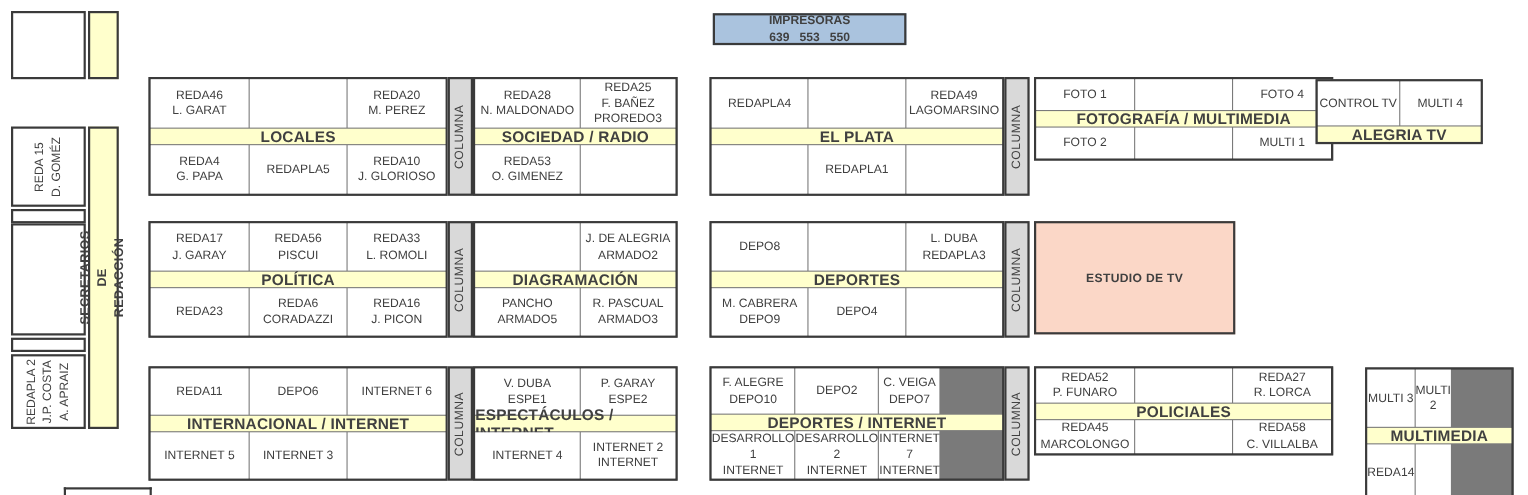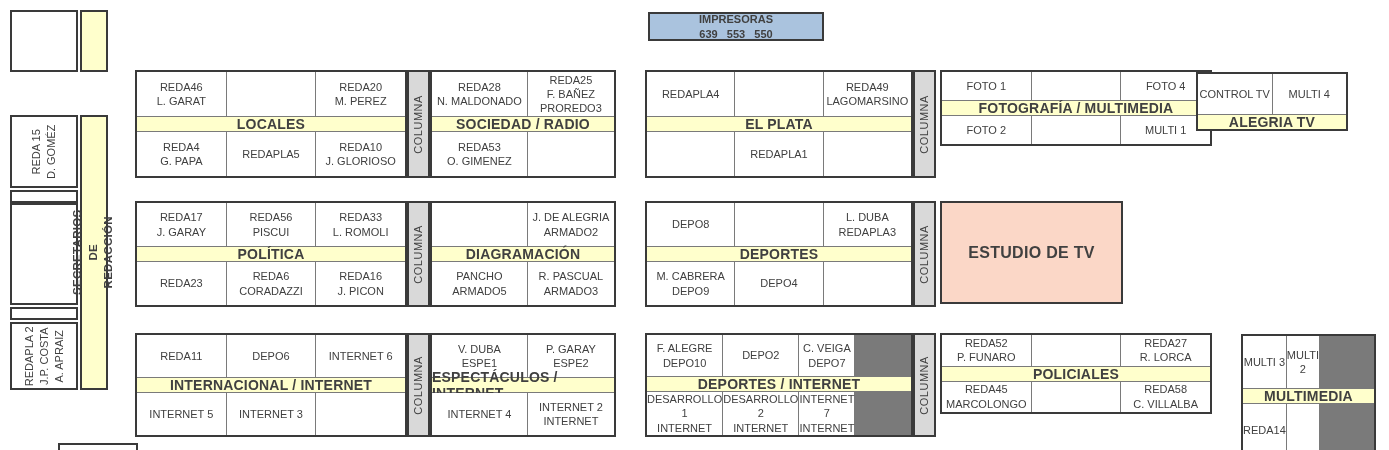--- a/index.html
+++ b/index.html
@@ -44,21 +44,21 @@
     font-weight:bold; font-size:14px; letter-spacing:0.2px;
   }
   .strip {
     position:absolute; background:var(--gray); border:2px solid var(--border);
     display:flex; align-items:center; justify-content:center;
   }
   .strip .vtext { letter-spacing:0.5px; }
   .estudio {
     position:absolute; background:var(--pink); border:2px solid var(--border);
     display:flex; align-items:center; justify-content:center;
-    font-weight:bold; font-size:16px; letter-spacing:0.3px;
+    font-weight:bold; font-size:11px; letter-spacing:0.3px;
   }
   .partial { position:absolute; background:#fff; border:2px solid var(--border); border-bottom:none; }
 </style>
 </head>
 <body>
 
 <div class="canvas">
 
   <div class="box" style="left:10px;top:10px;width:68px;height:62px"></div>
   <div class="box yellowfill" style="left:80px;top:10px;width:28px;height:62px"></div>

